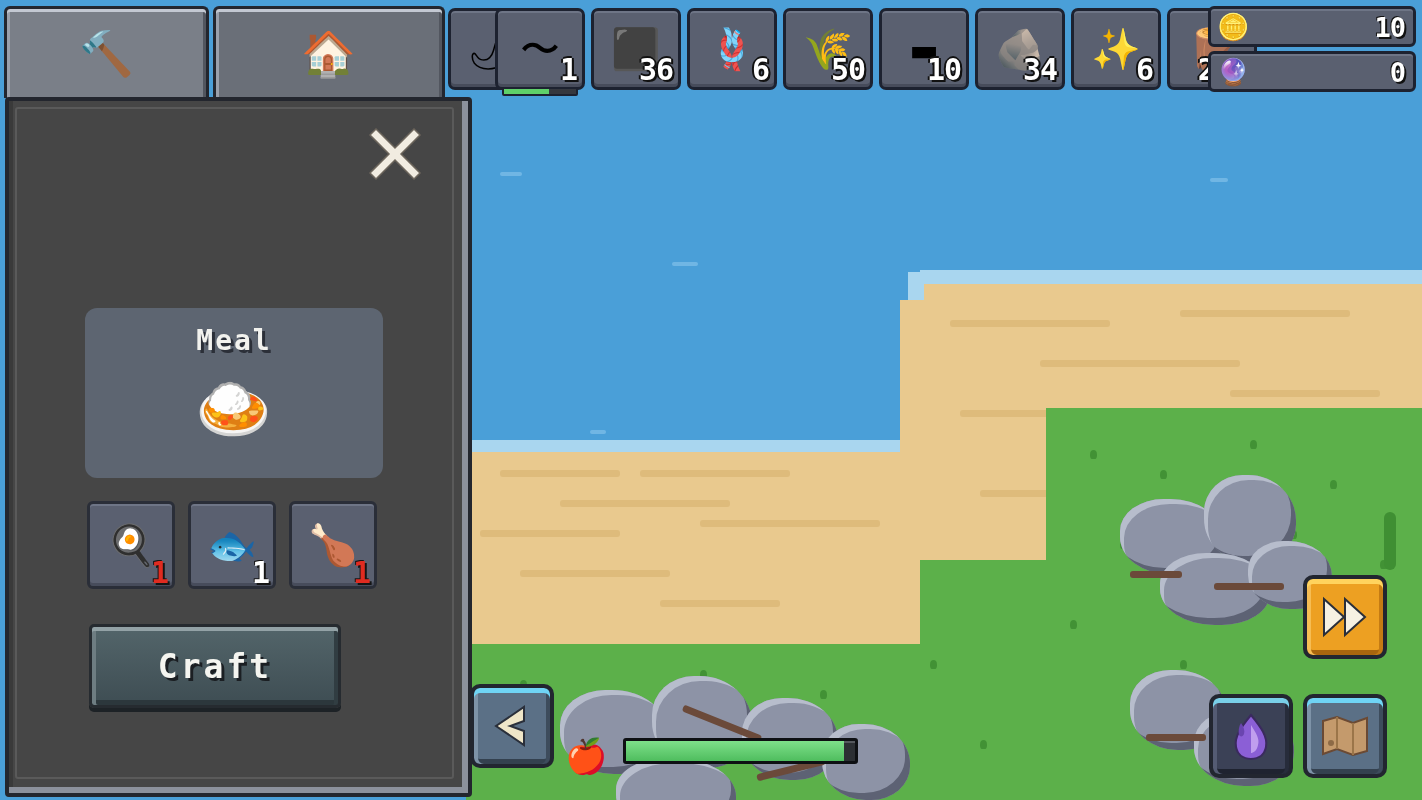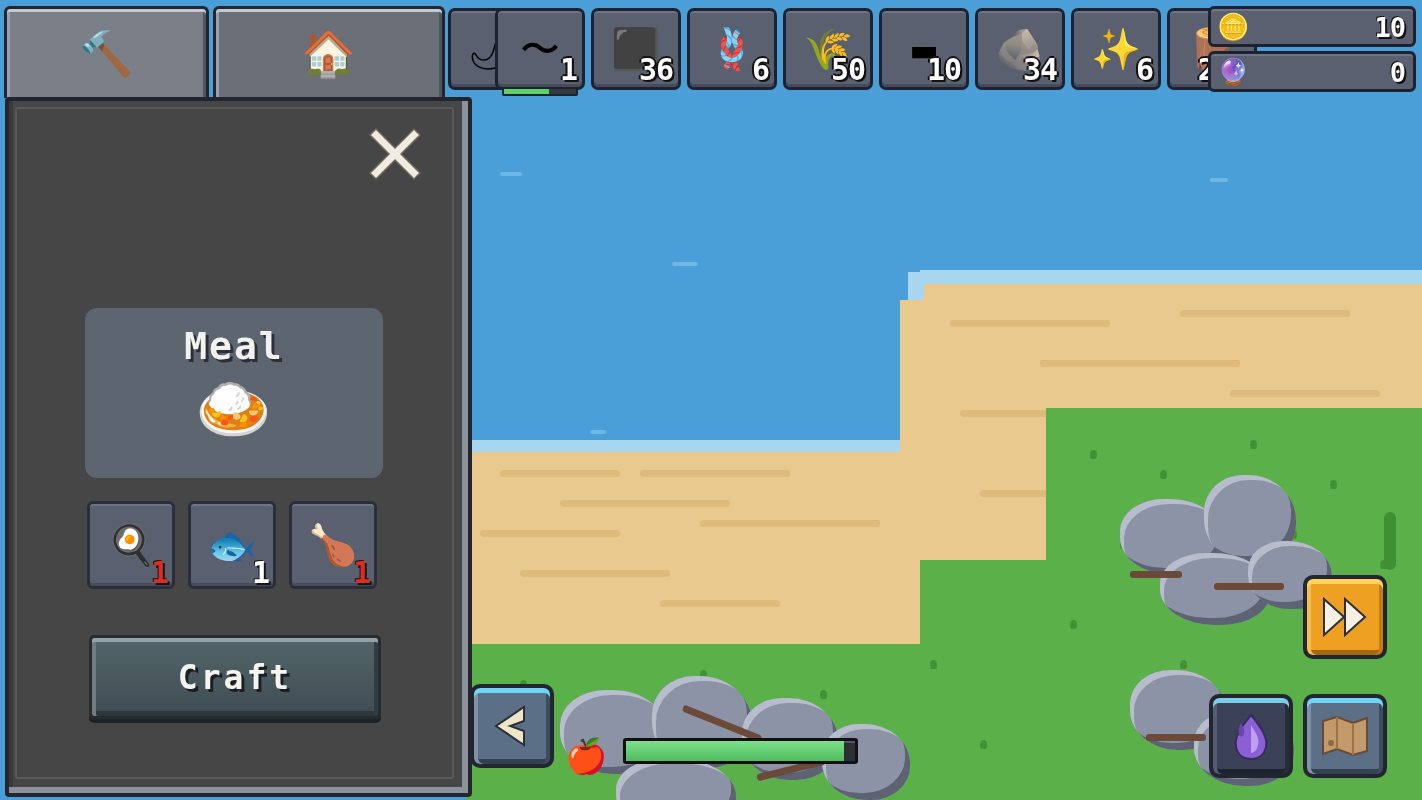--- a/index.html
+++ b/index.html
@@ -72,35 +72,35 @@
     box-shadow: inset -6px 0 0 #8c919c, inset 0 -6px 0 #8c919c, inset 4px 0 0 #3a3a3a; }
   #panel .inner-line { position:absolute; left:6px; top:6px; right:14px; bottom:14px;
     border:2px solid #5a5a5a; border-radius:3px; pointer-events:none; }
 
   #closeBtn { position:absolute; right:42px; top:22px; width:62px; height:62px; cursor:pointer; }
   #closeBtn svg { display:block; }
 
   #recipeCard { position:absolute; left:76px; top:207px; width:298px; height:170px;
     background:#5d6571; border-radius:12px; }
   #recipeName { position:absolute; top:16px; left:0; right:0; text-align:center;
-    color:#f2f2ee; font-size:38px; font-weight:bold; letter-spacing:2px;
+    color:#f2f2ee; font-size:28px; font-weight:bold; letter-spacing:2px;
     text-shadow:3px 3px 0 #2b2f38; }
   #recipeIcon { position:absolute; left:0; right:0; top:70px; text-align:center; font-size:62px; line-height:1; }
 
   #ingredients { position:absolute; left:78px; top:400px; width:300px; height:90px; }
   .ing { position:absolute; top:0; width:88px; height:88px; background:#5a6070;
     border:3px solid #2a2e38; border-radius:6px;
     box-shadow: inset 0 2px 0 #6e7586, inset 0 -3px 0 #474c5b; }
   .ing .iico { position:absolute; inset:0; display:flex; align-items:center; justify-content:center; font-size:40px; }
   .ing .ict { position:absolute; right:4px; bottom:-4px; font-size:30px; font-weight:bold;
     letter-spacing:-1px; text-shadow:2px 2px 0 #151515, -1px -1px 0 #151515; }
   .ict.have { color:#ffffff; }
   .ict.lack { color:#e02b20; }
 
-  #craftBtn { position:absolute; left:80px; top:534px; width:292px; height:84px; cursor:pointer;
+  #craftBtn { position:absolute; left:80px; top:523px; width:252px; height:84px; cursor:pointer;
     background:linear-gradient(#53656a, #3e4d53); border:3px solid #262b30; border-radius:5px;
     box-shadow: inset 0 4px 0 #93a2a6, inset 4px 0 0 #6e7d82, inset -4px 0 0 #313d42,
                 inset 0 -5px 0 #2c373c, 0 4px 0 #1d2226; }
   #craftLabel { position:absolute; inset:0; display:flex; align-items:center; justify-content:center;
     color:#f5f5f0; font-size:33px; font-weight:bold; letter-spacing:3px;
     text-shadow:3px 3px 0 #1b1f23; }
 
   
   .hudbtn { position:absolute; width:84px; height:84px; border:4px solid #222630; border-radius:10px;
     z-index:25; cursor:pointer; }

